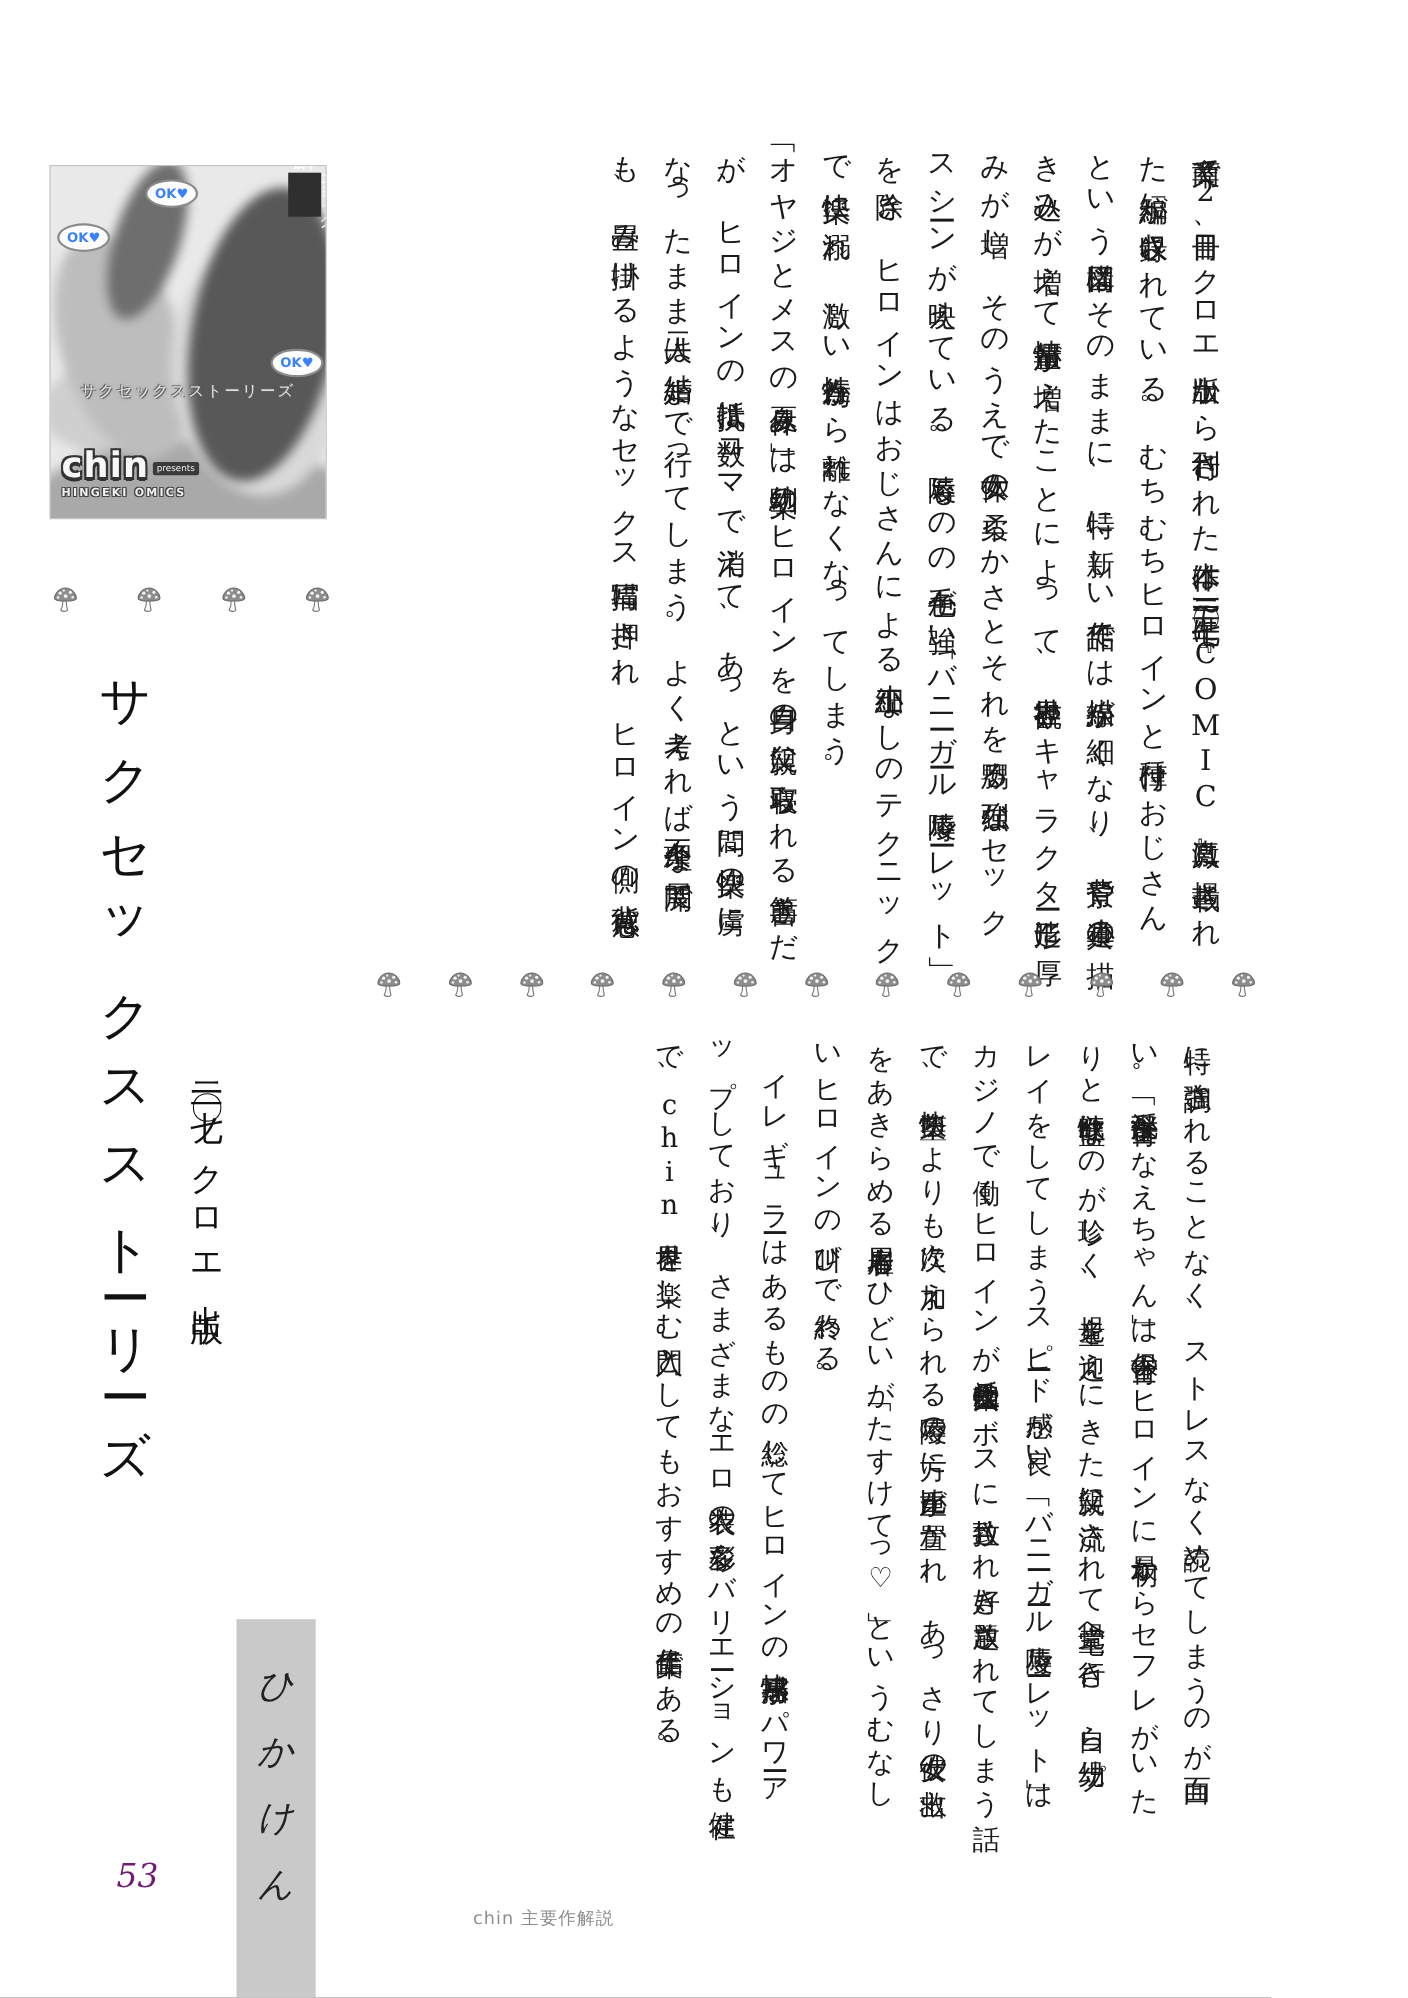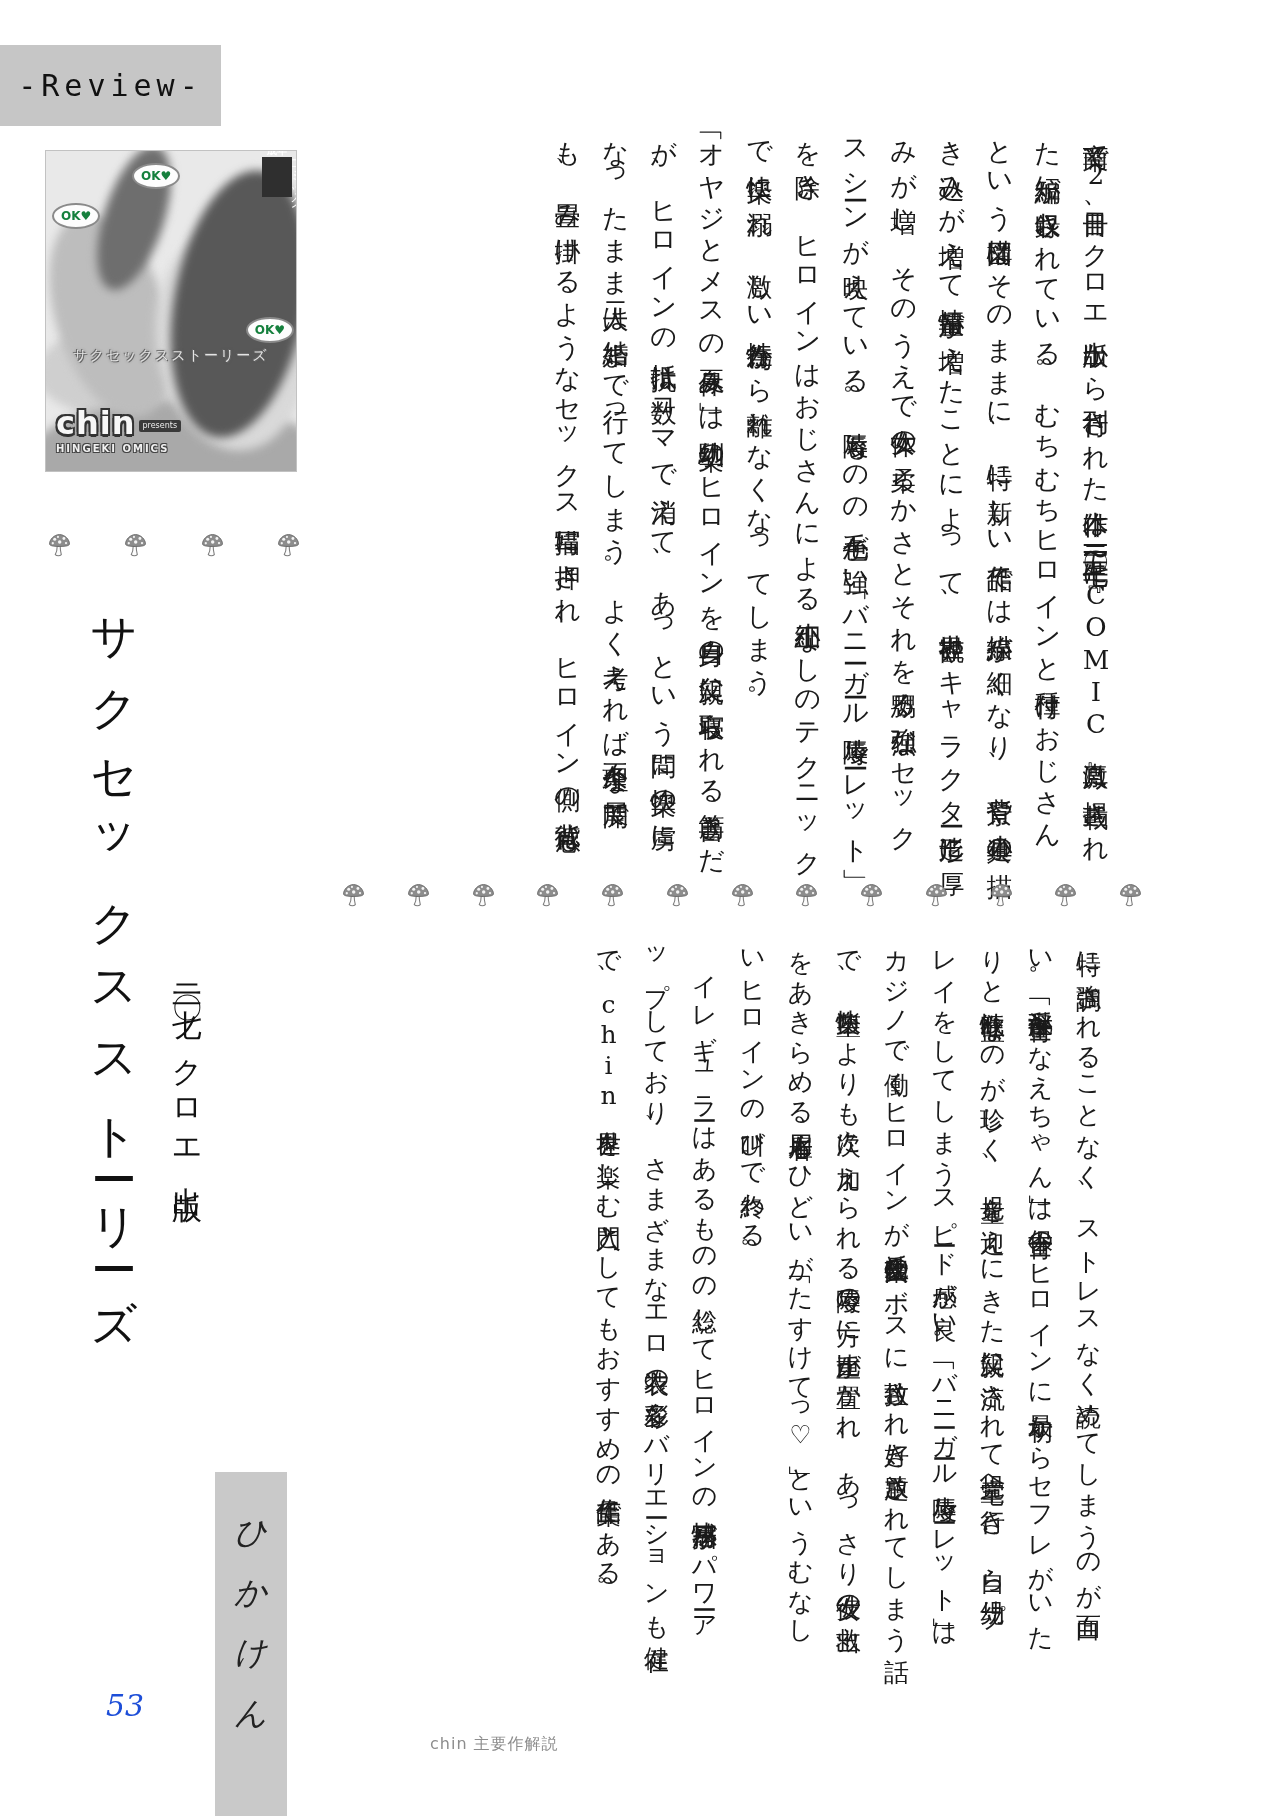--- a/index.html
+++ b/index.html
@@ -34,21 +34,21 @@
   .age-badge{
     position:absolute;right:4px;top:6px;width:30px;height:40px;background:#2f2f2f;color:#fff;
     display:flex;flex-direction:column;align-items:center;justify-content:center;gap:0;
     font-family:"DejaVu Sans","Liberation Sans",sans-serif;
   }
   .age-badge b{font-size:10px;font-weight:bold;line-height:1;}
   .age-badge i{font-size:13px;font-style:normal;line-height:1;margin-left:40px;}
   .bubble{
     position:absolute;background:#fdfdfd;border:2px solid #8a8a8a;border-radius:50%;
     padding:4px 7px;font-family:"DejaVu Sans","Liberation Sans",sans-serif;
-    font-size:12px;font-weight:bold;color:#15803d;
+    font-size:12px;font-weight:bold;color:#3b82f6;
   }
   .bubble.b1{left:6px;top:52px;}
   .bubble.b2{left:86px;top:12px;}
   .bubble.b3{right:2px;top:166px;}
   .cover-title{
     position:absolute;left:0;right:0;top:196px;text-align:center;
     font-family:"DejaVu Sans","Liberation Sans",sans-serif;font-size:14px;letter-spacing:2px;
     color:#e4e4e4;text-shadow:0 0 3px #555,1px 1px 0 #666,-1px -1px 0 #666;white-space:nowrap;
   }
   .chin-logo{position:absolute;left:10px;top:256px;line-height:1;}
@@ -100,36 +100,33 @@
   
   .reviewer-box{
     position:absolute;left:215px;top:1472px;width:72px;height:344px;background:#c9c9c9;
     display:flex;justify-content:center;
   }
   .reviewer-box span{
     margin-top:26px;font-size:32px;letter-spacing:0.72em;font-style:italic;color:#222;
   }
 
   .page-number{
-    position:absolute;left:106px;top:1688px;font-style:italic;font-size:30px;color:#1d4ed8;
+    position:absolute;left:106px;top:1688px;font-style:italic;font-size:30px;color:#701a75;
   }
   .footer-caption{
     position:absolute;left:430px;top:1734px;
     font-family:"DejaVu Sans","Liberation Sans",sans-serif;
     font-size:16px;color:#8d8d8d;letter-spacing:1px;
   }
 </style>
 </head>
 <body>
 
 <div class="page">
 
-  <div class="review-box">
-    <span>-Review-</span>
-  </div>
 
   <div class="cover">
     <div class="blob bed"></div>
     <div class="blob floor"></div>
     <div class="blob skin2"></div>
     <div class="blob hair2"></div>
     <div class="blob skin"></div>
     <div class="blob hair"></div>
 
     <div class="age-badge">

